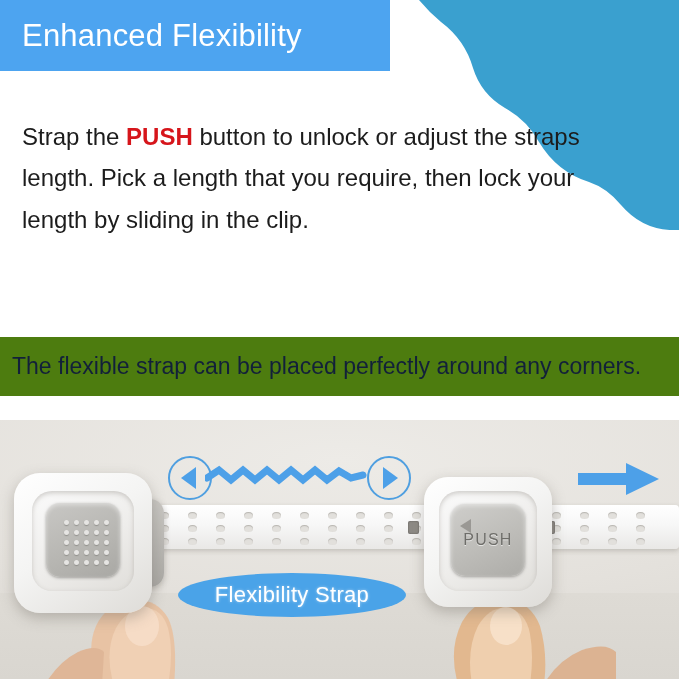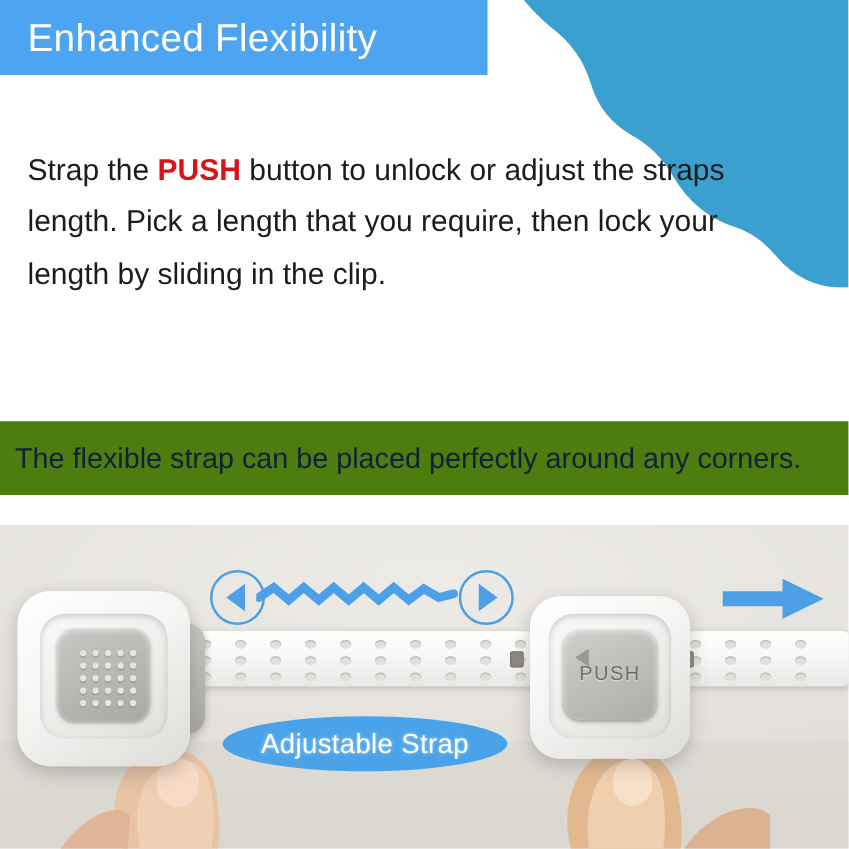--- a/index.html
+++ b/index.html
@@ -8,21 +8,21 @@
     width:679px;height:679px;overflow:hidden;
   }
   #page{position:relative;width:679px;height:679px;background:#ffffff;overflow:hidden;}
 
   
   .cloud-wrap{position:absolute;top:0;right:0;width:290px;height:230px;z-index:1;pointer-events:none;}
   .cloud-wrap svg{display:block;width:100%;height:100%;}
 
   
   .header-banner{
-    position:absolute;left:0;top:0;width:390px;height:60px;
+    position:absolute;left:0;top:0;width:390px;height:71px;
     background:#4da4f0;z-index:3;display:flex;align-items:center;
   }
   .header-title{
     color:#ffffff;font-size:31px;font-weight:400;letter-spacing:.2px;
     padding-left:22px;line-height:1;white-space:nowrap;
     font-family:"Liberation Sans", sans-serif;
   }
 
   
   .body-copy{
@@ -309,21 +309,21 @@
     </svg>
   </div>
 
   <div class="big-arrow">
     <svg viewBox="0 0 82 34" preserveAspectRatio="none">
       <path d="M0 11 H48 V1 L81 17 L48 33 V23 H0 Z" fill="#4da0e8"></path>
     </svg>
   </div>
 
   <div class="badge">
-    <span class="badge-text">Adjustable Strap</span>
+    <span class="badge-text">Flexibility Strap</span>
   </div>
 
   <div class="hand hand-left">
     <svg width="200" height="90" viewBox="0 0 200 90">
       <path d="M58 90 Q40 58 52 30 Q62 8 88 4 Q112 2 124 22 Q134 42 130 90 Z" fill="#e8c3a4"></path>
       <path d="M70 90 Q60 56 72 32 Q82 14 100 12 Q118 12 124 32 Q130 56 124 90 Z" fill="#f0d0b4"></path>
       <ellipse cx="98" cy="30" rx="17" ry="20" fill="#f6dcc6"></ellipse>
       <path d="M0 90 Q14 66 34 56 Q52 48 60 56 L58 90 Z" fill="#dfb697"></path>
     </svg>
   </div>

